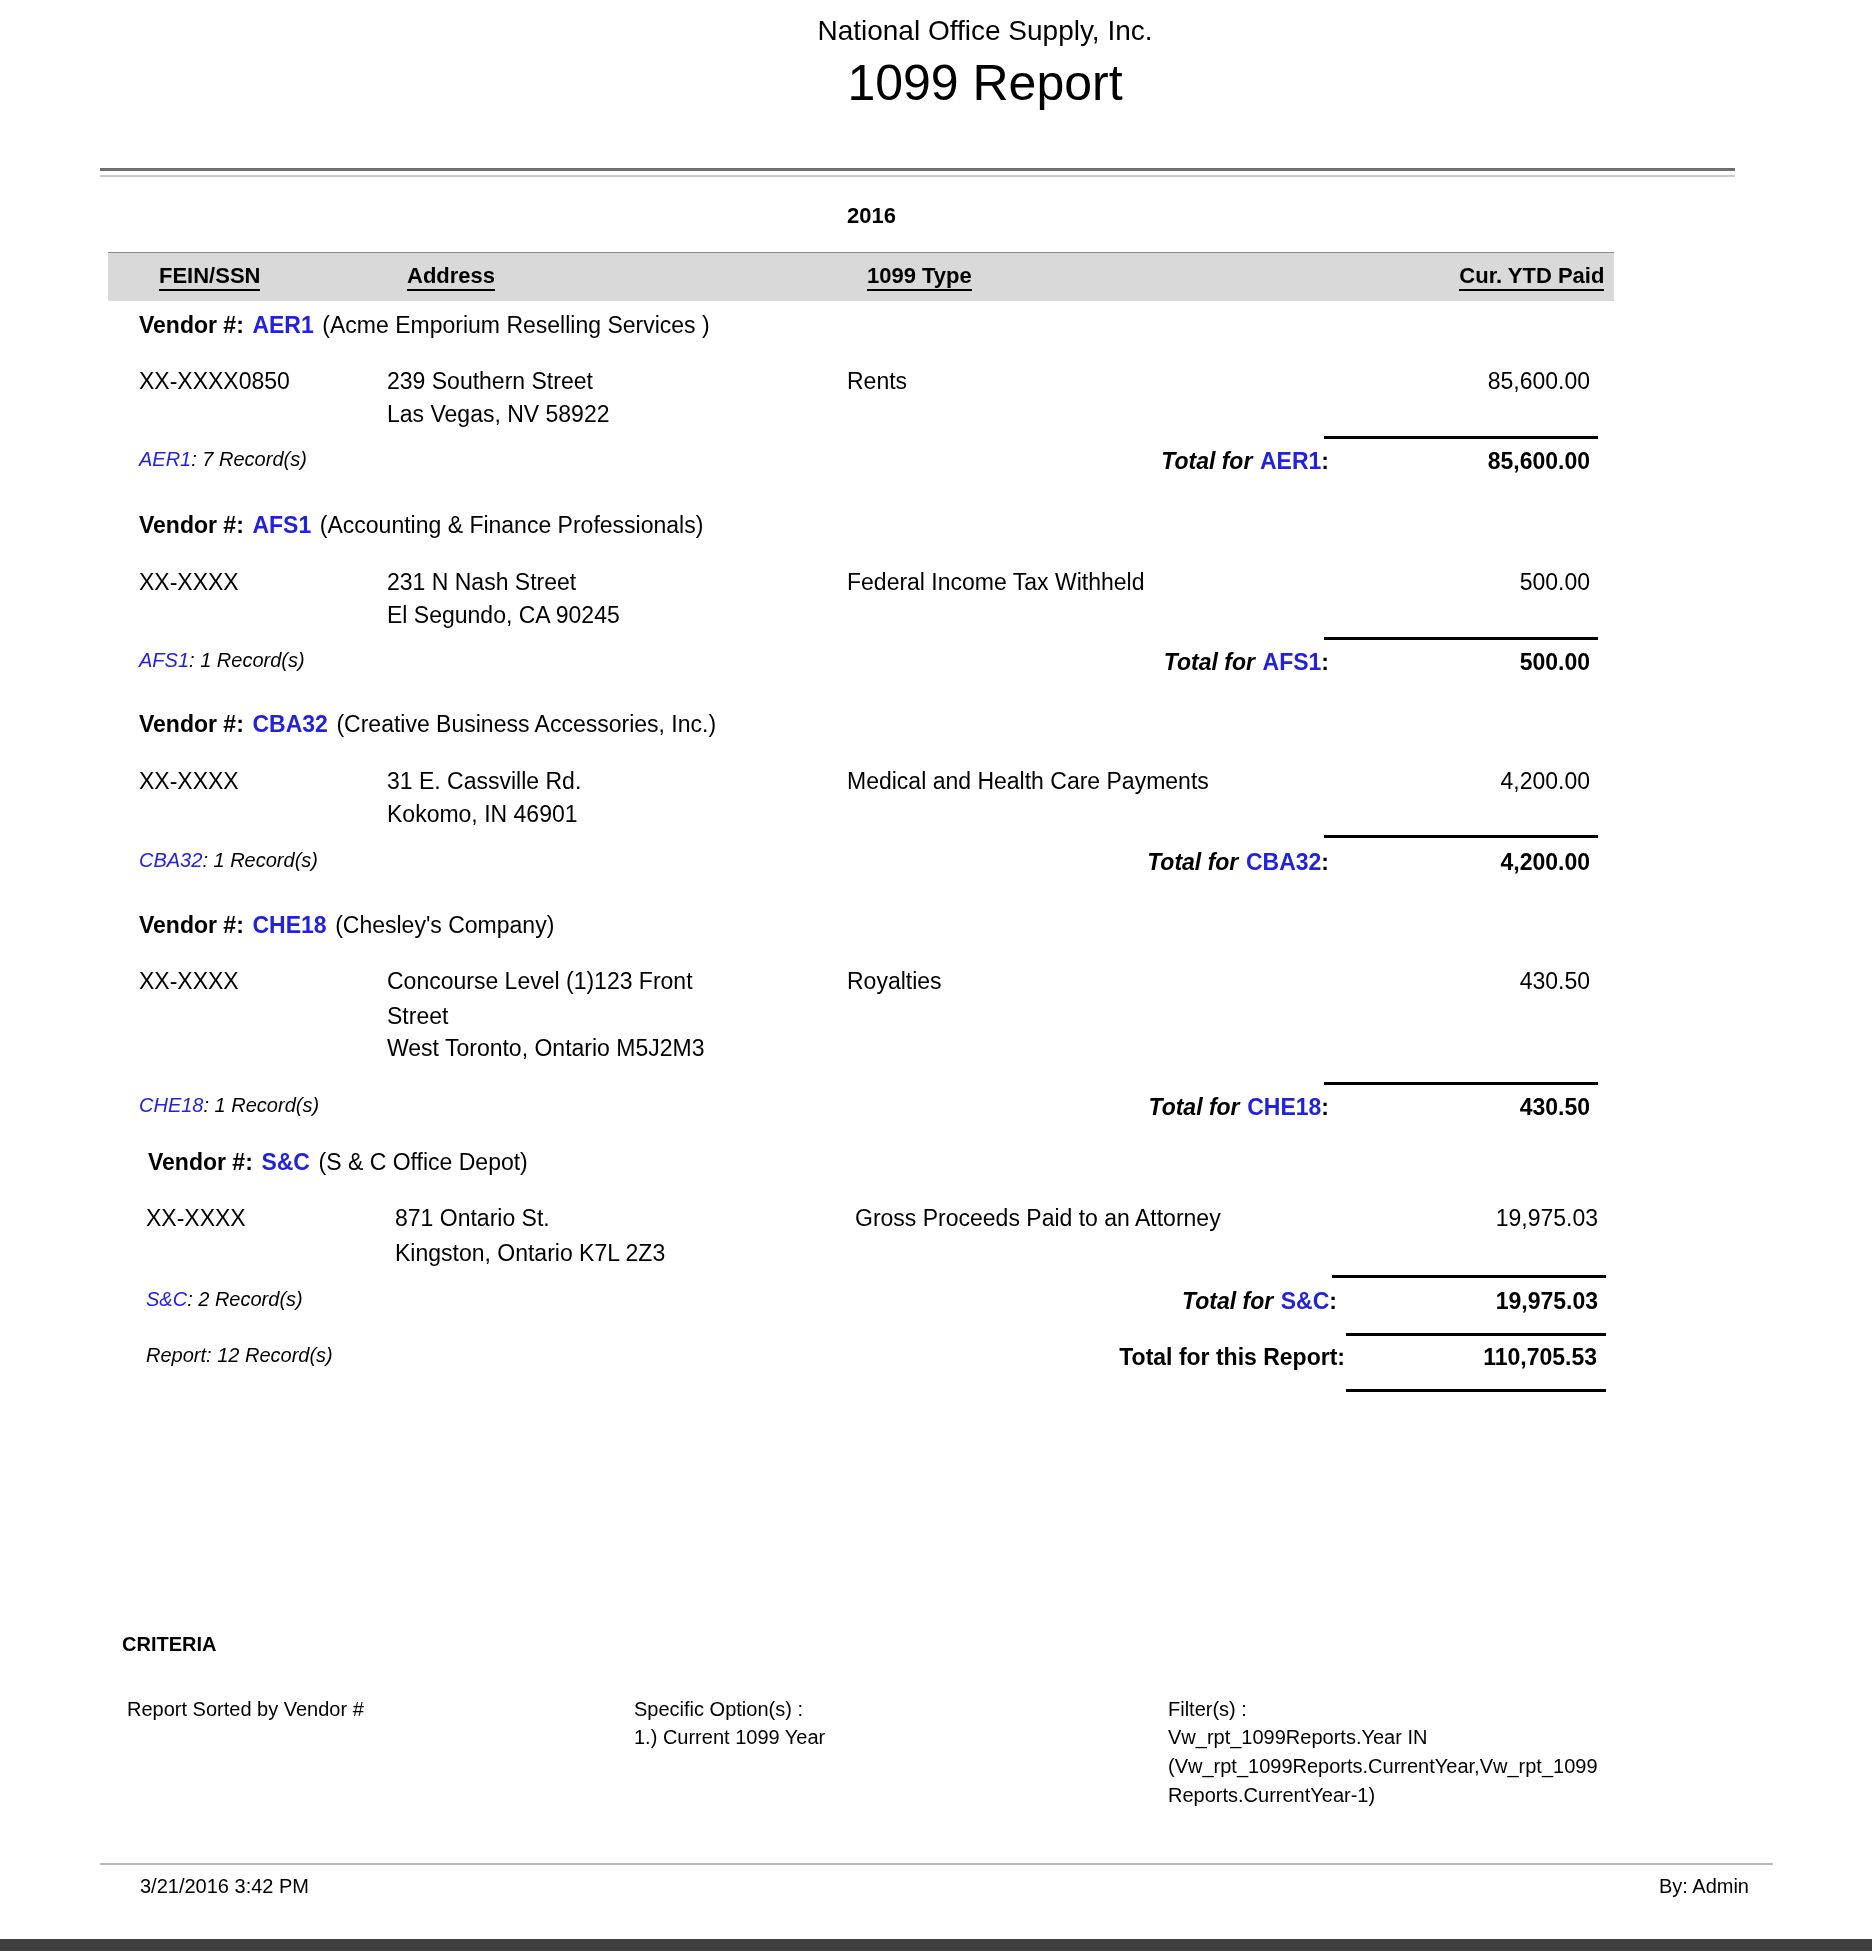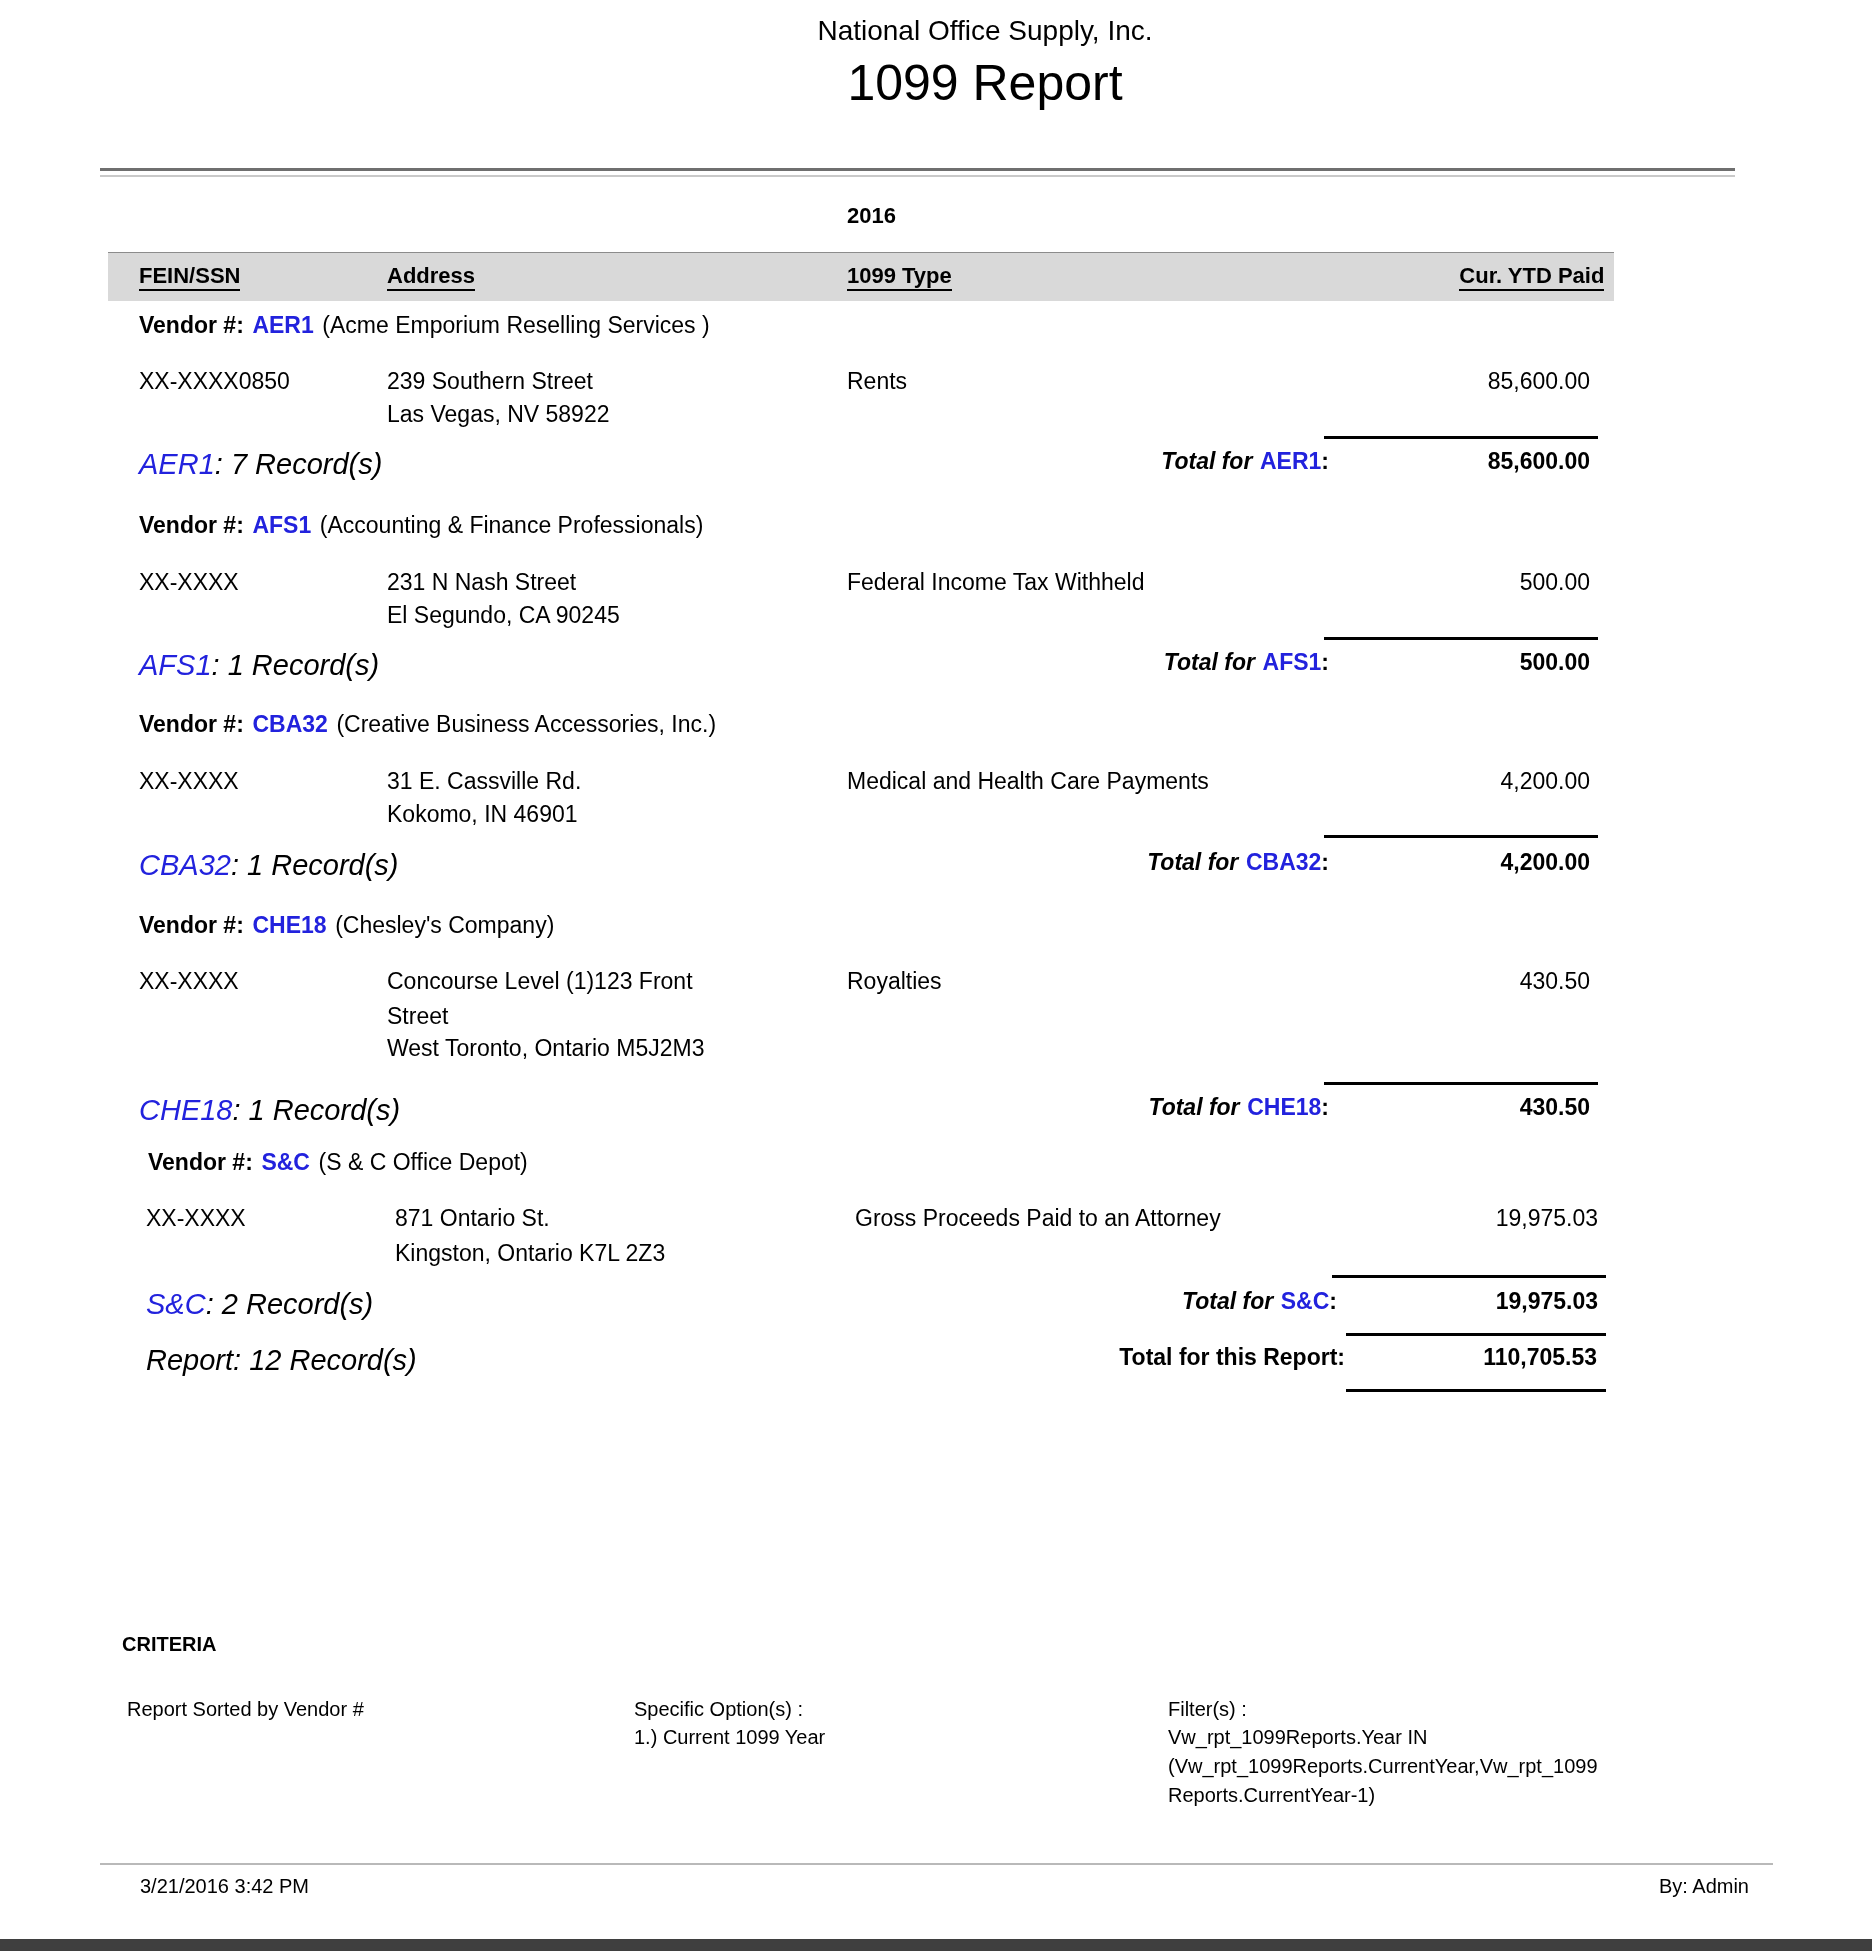--- a/index.html
+++ b/index.html
@@ -9,37 +9,37 @@
   .b{font-weight:bold;}
   .code{color:#2222dd;}
   .titles{left:96px;width:1778px;text-align:center;}
   .t1{top:15.3px;font-size:28px;}
   .t2{top:54px;font-size:50px;}
   .rule-dark{top:168px;left:100px;width:1635px;height:2.9px;background:#6f6f6f;}
   .rule-light{top:175px;left:100px;width:1635px;height:1.9px;background:#c9c9c9;}
   .year{left:847px;top:203px;font-size:22px;font-weight:bold;}
   .band{left:108px;top:252px;width:1506px;height:48px;background:#d9d9d9;border-top:1.9px solid #8c8c8c;}
   .hcell{position:absolute;top:9.6px;font-size:22px;font-weight:bold;white-space:nowrap;}
-  .hcell span{border-bottom:2.9px solid #000;padding-bottom:1.9px;}
+  .hcell span{border-bottom:2.9px solid #000;padding-bottom:1.9px;margin-left:20px;}
   .h1{left:31px}.h2{left:279px}.h3{left:739px}.h4{right:9.6px}
   .vh{font-size:23px;white-space:nowrap;text-align:right;}
   .vh .lbl{font-weight:bold;margin-right:8.6px;}
   .vh .code{font-weight:bold;margin-right:8.6px;}
   .cell{font-size:23px;white-space:nowrap;}
   .c1{left:139px}.c2{left:387px}.c3{left:847px}
   .s .c1,.c1.s{left:146px}.s .c2,.c2.s{left:395px}.s .c3,.c3.s{left:855px}
   .vhl{left:139px}.vhls{left:148px}
   .amt{left:1322px;width:268px;text-align:right;font-size:23px;}
   .amt.s{left:1330px;}
   .totlabel{left:956px;width:373px;text-align:right;font-size:23px;font-weight:bold;white-space:nowrap;}
   .totlabel.s{left:964px;}
   .totlabel .lbl{margin-right:7.6px;font-style:italic;}
   .sumline{left:1324px;width:274px;height:2.9px;background:#000;}
   .sumline.s{left:1332px;}
-  .recline{left:139px;font-size:29px;font-style:italic;white-space:nowrap;}
+  .recline{left:139px;font-size:20px;font-style:italic;white-space:nowrap;}
   .recline.s{left:146px;font-style:italic;}
   .rsum{left:1346px;width:260px;height:2.9px;background:#000;}
   .rtotlabel{left:965px;width:380px;text-align:right;font-size:23px;font-weight:bold;white-space:nowrap;}
   .ramt{left:1329px;width:268px;text-align:right;font-size:23px;font-weight:bold;}
   .crit-h{left:122px;top:1633px;font-size:20px;font-weight:bold;}
   .crit{font-size:20px;white-space:nowrap;}
   .f-rule{top:1863px;left:100px;width:1673px;height:1.9px;background:#b9b9b9;}
   .footer{top:1875px;font-size:20px;white-space:nowrap;}
   .f-date{left:140px;}
   .f-page{left:96px;width:1682px;text-align:center;}

